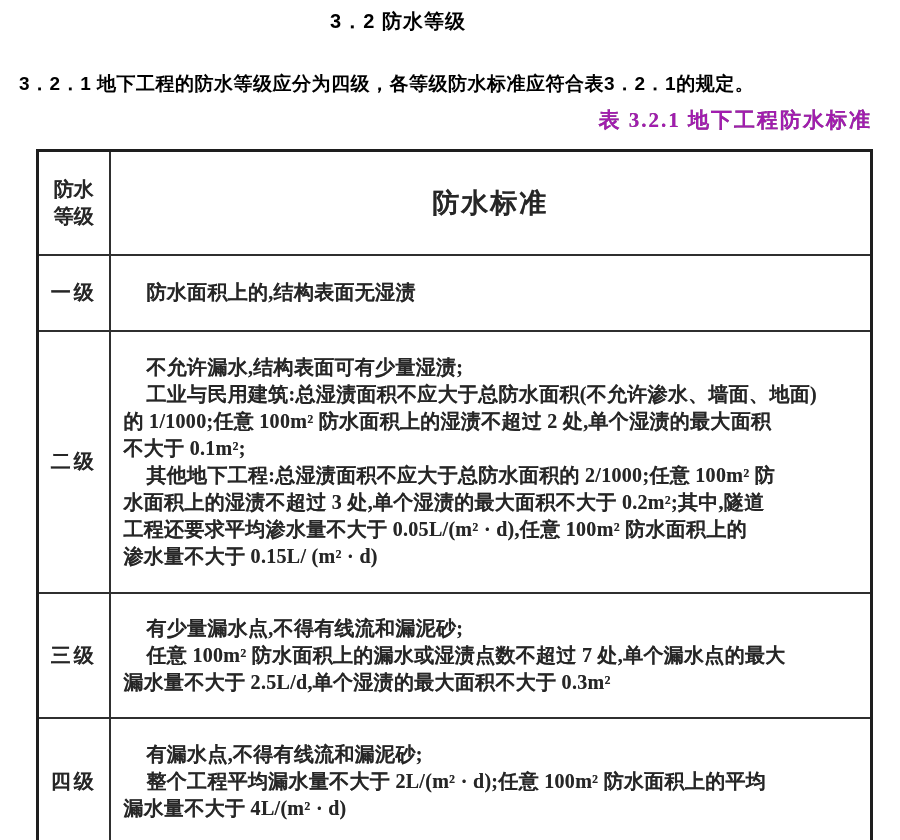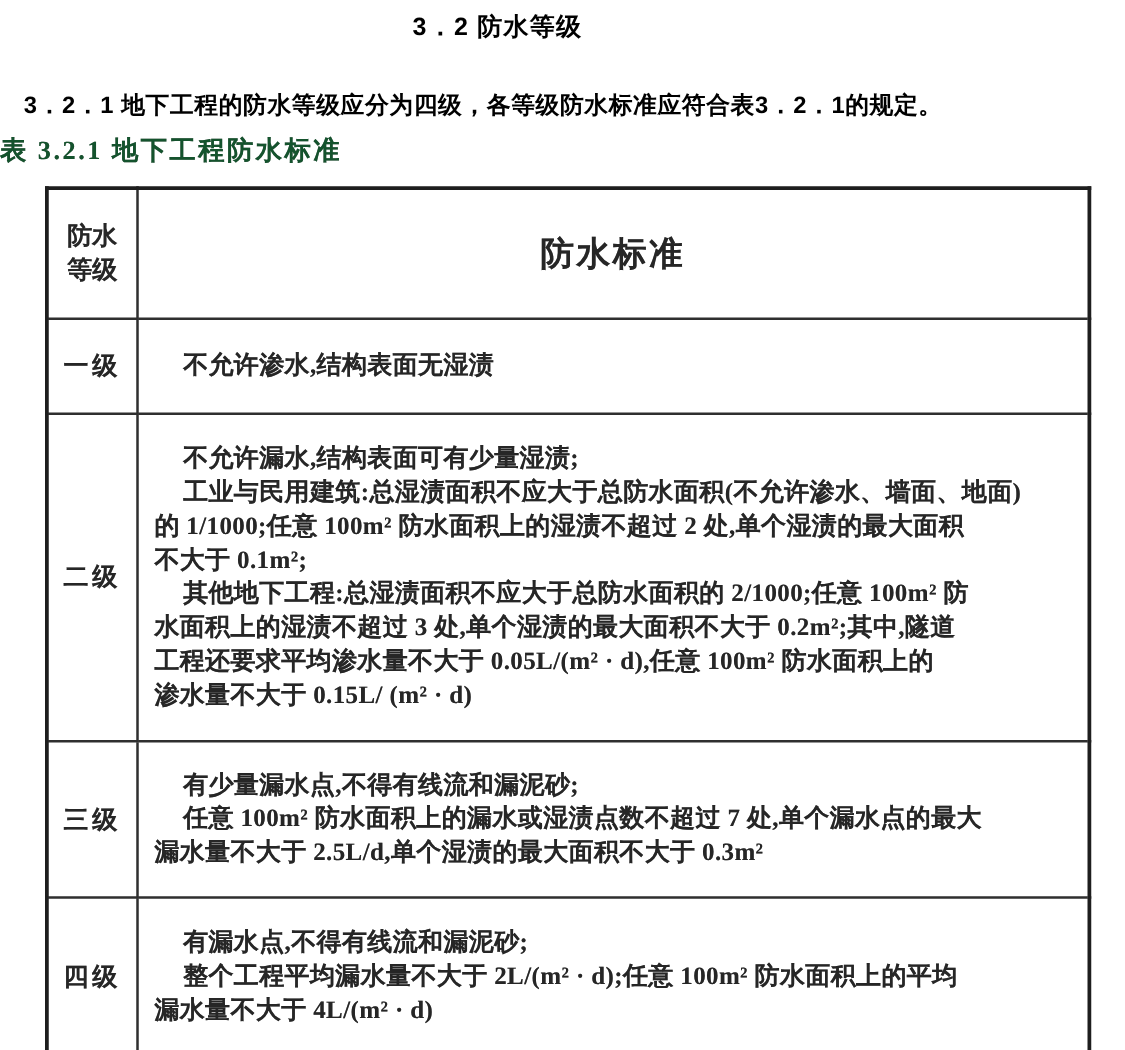--- a/index.html
+++ b/index.html
@@ -31,24 +31,24 @@
     letter-spacing: 0.5px;
     color: #000;
     white-space: nowrap;
   }
 
   
   .caption {
     position: absolute;
     top: 106px; left: 0;
     width: 872px;
-    text-align: left;
+    text-align: right;
     font: 700 21px "Liberation Serif", "DejaVu Serif", serif;
     letter-spacing: 2px;
-    color: #14532d;
+    color: #a21caf;
     text-shadow: 0 0 0.4px rgba(20,20,20,.55);
   }
 
   table.std-table {
     position: absolute;
     top: 149px; left: 36px;
     width: 834px;
     border-collapse: collapse;
     table-layout: fixed;
     font-family: "Liberation Serif", "DejaVu Serif", serif;
@@ -123,21 +123,21 @@
           <div>防水</div>
           <div>等级</div>
         </th>
         <th class="standard-head">防水标准</th>
       </tr>
     </thead>
     <tbody id="table-body">
         <tr class="r0">
           <td class="grade-cell">一级</td>
           <td class="standard-cell">
-            <div class="line indent">不允许渗水,结构表面无湿渍</div>
+            <div class="line indent">防水面积上的,结构表面无湿渍</div>
           </td>
         </tr>
         <tr class="r1">
           <td class="grade-cell">二级</td>
           <td class="standard-cell">
             <div class="line indent">不允许漏水,结构表面可有少量湿渍;</div>
             <div class="line indent">工业与民用建筑:总湿渍面积不应大于总防水面积(不允许渗水、墙面、地面)</div>
             <div class="line">的 1/1000;任意 100m² 防水面积上的湿渍不超过 2 处,单个湿渍的最大面积</div>
             <div class="line">不大于 0.1m²;</div>
             <div class="line indent">其他地下工程:总湿渍面积不应大于总防水面积的 2/1000;任意 100m² 防</div>

